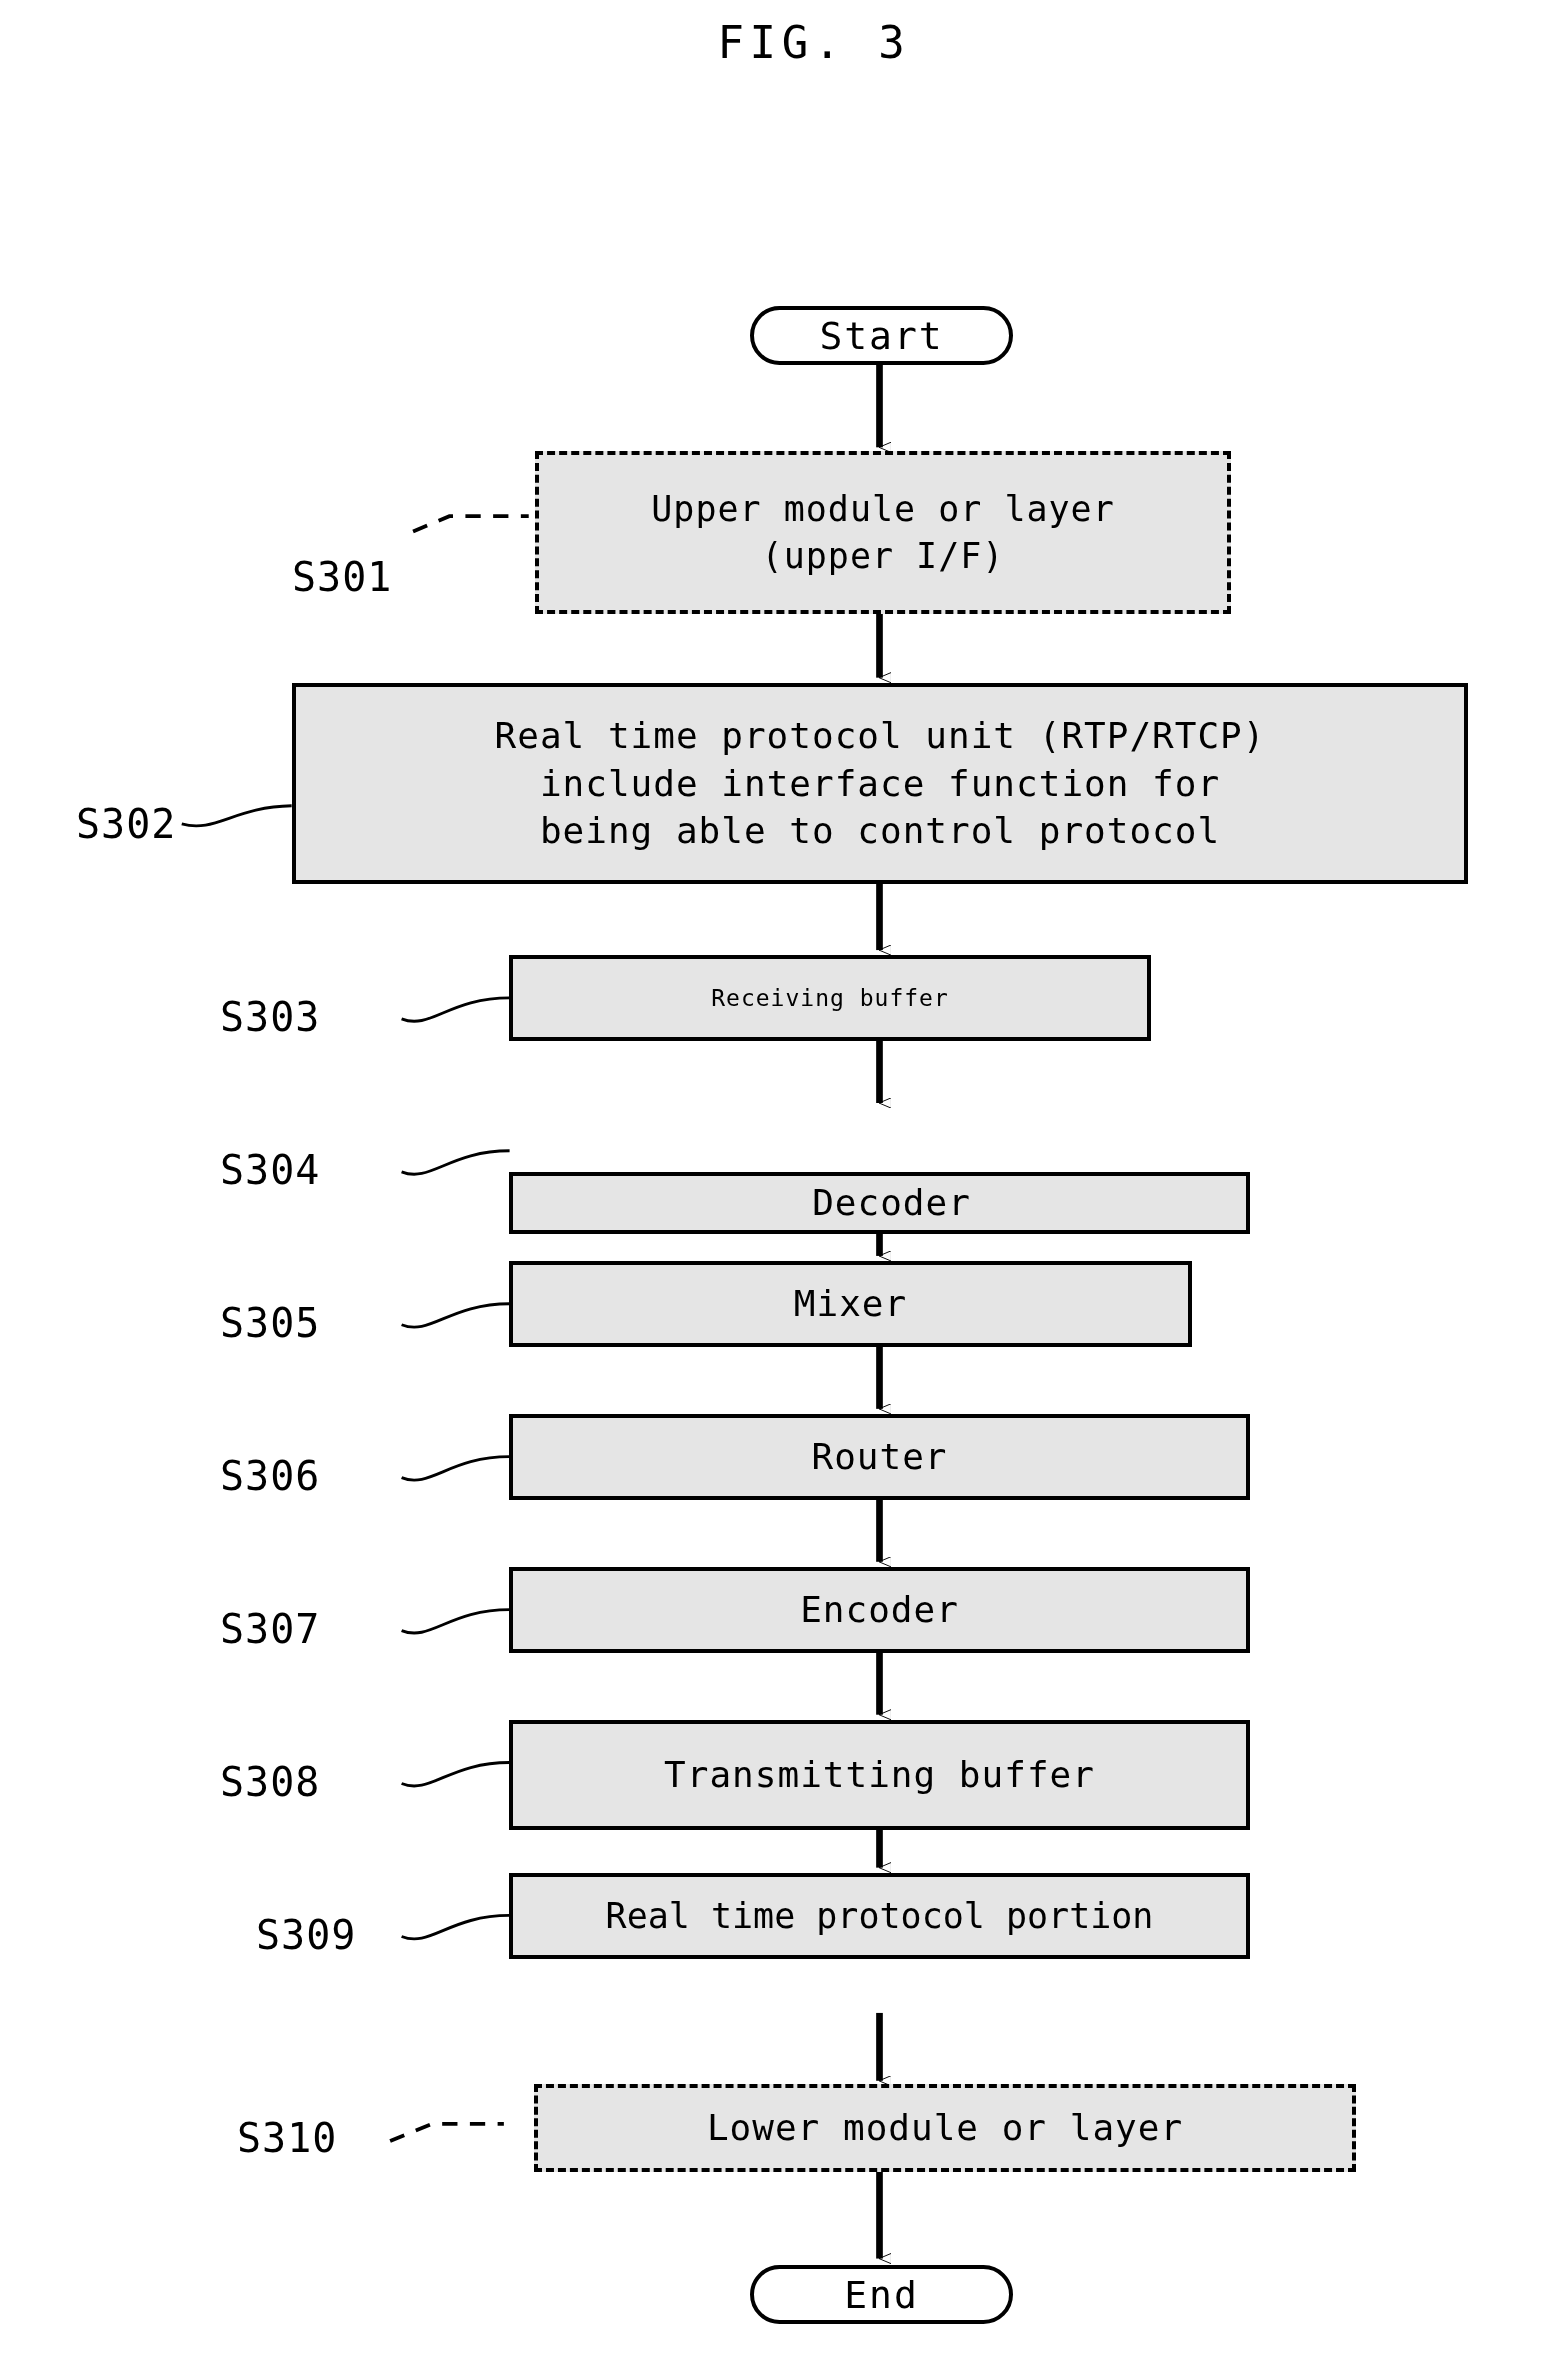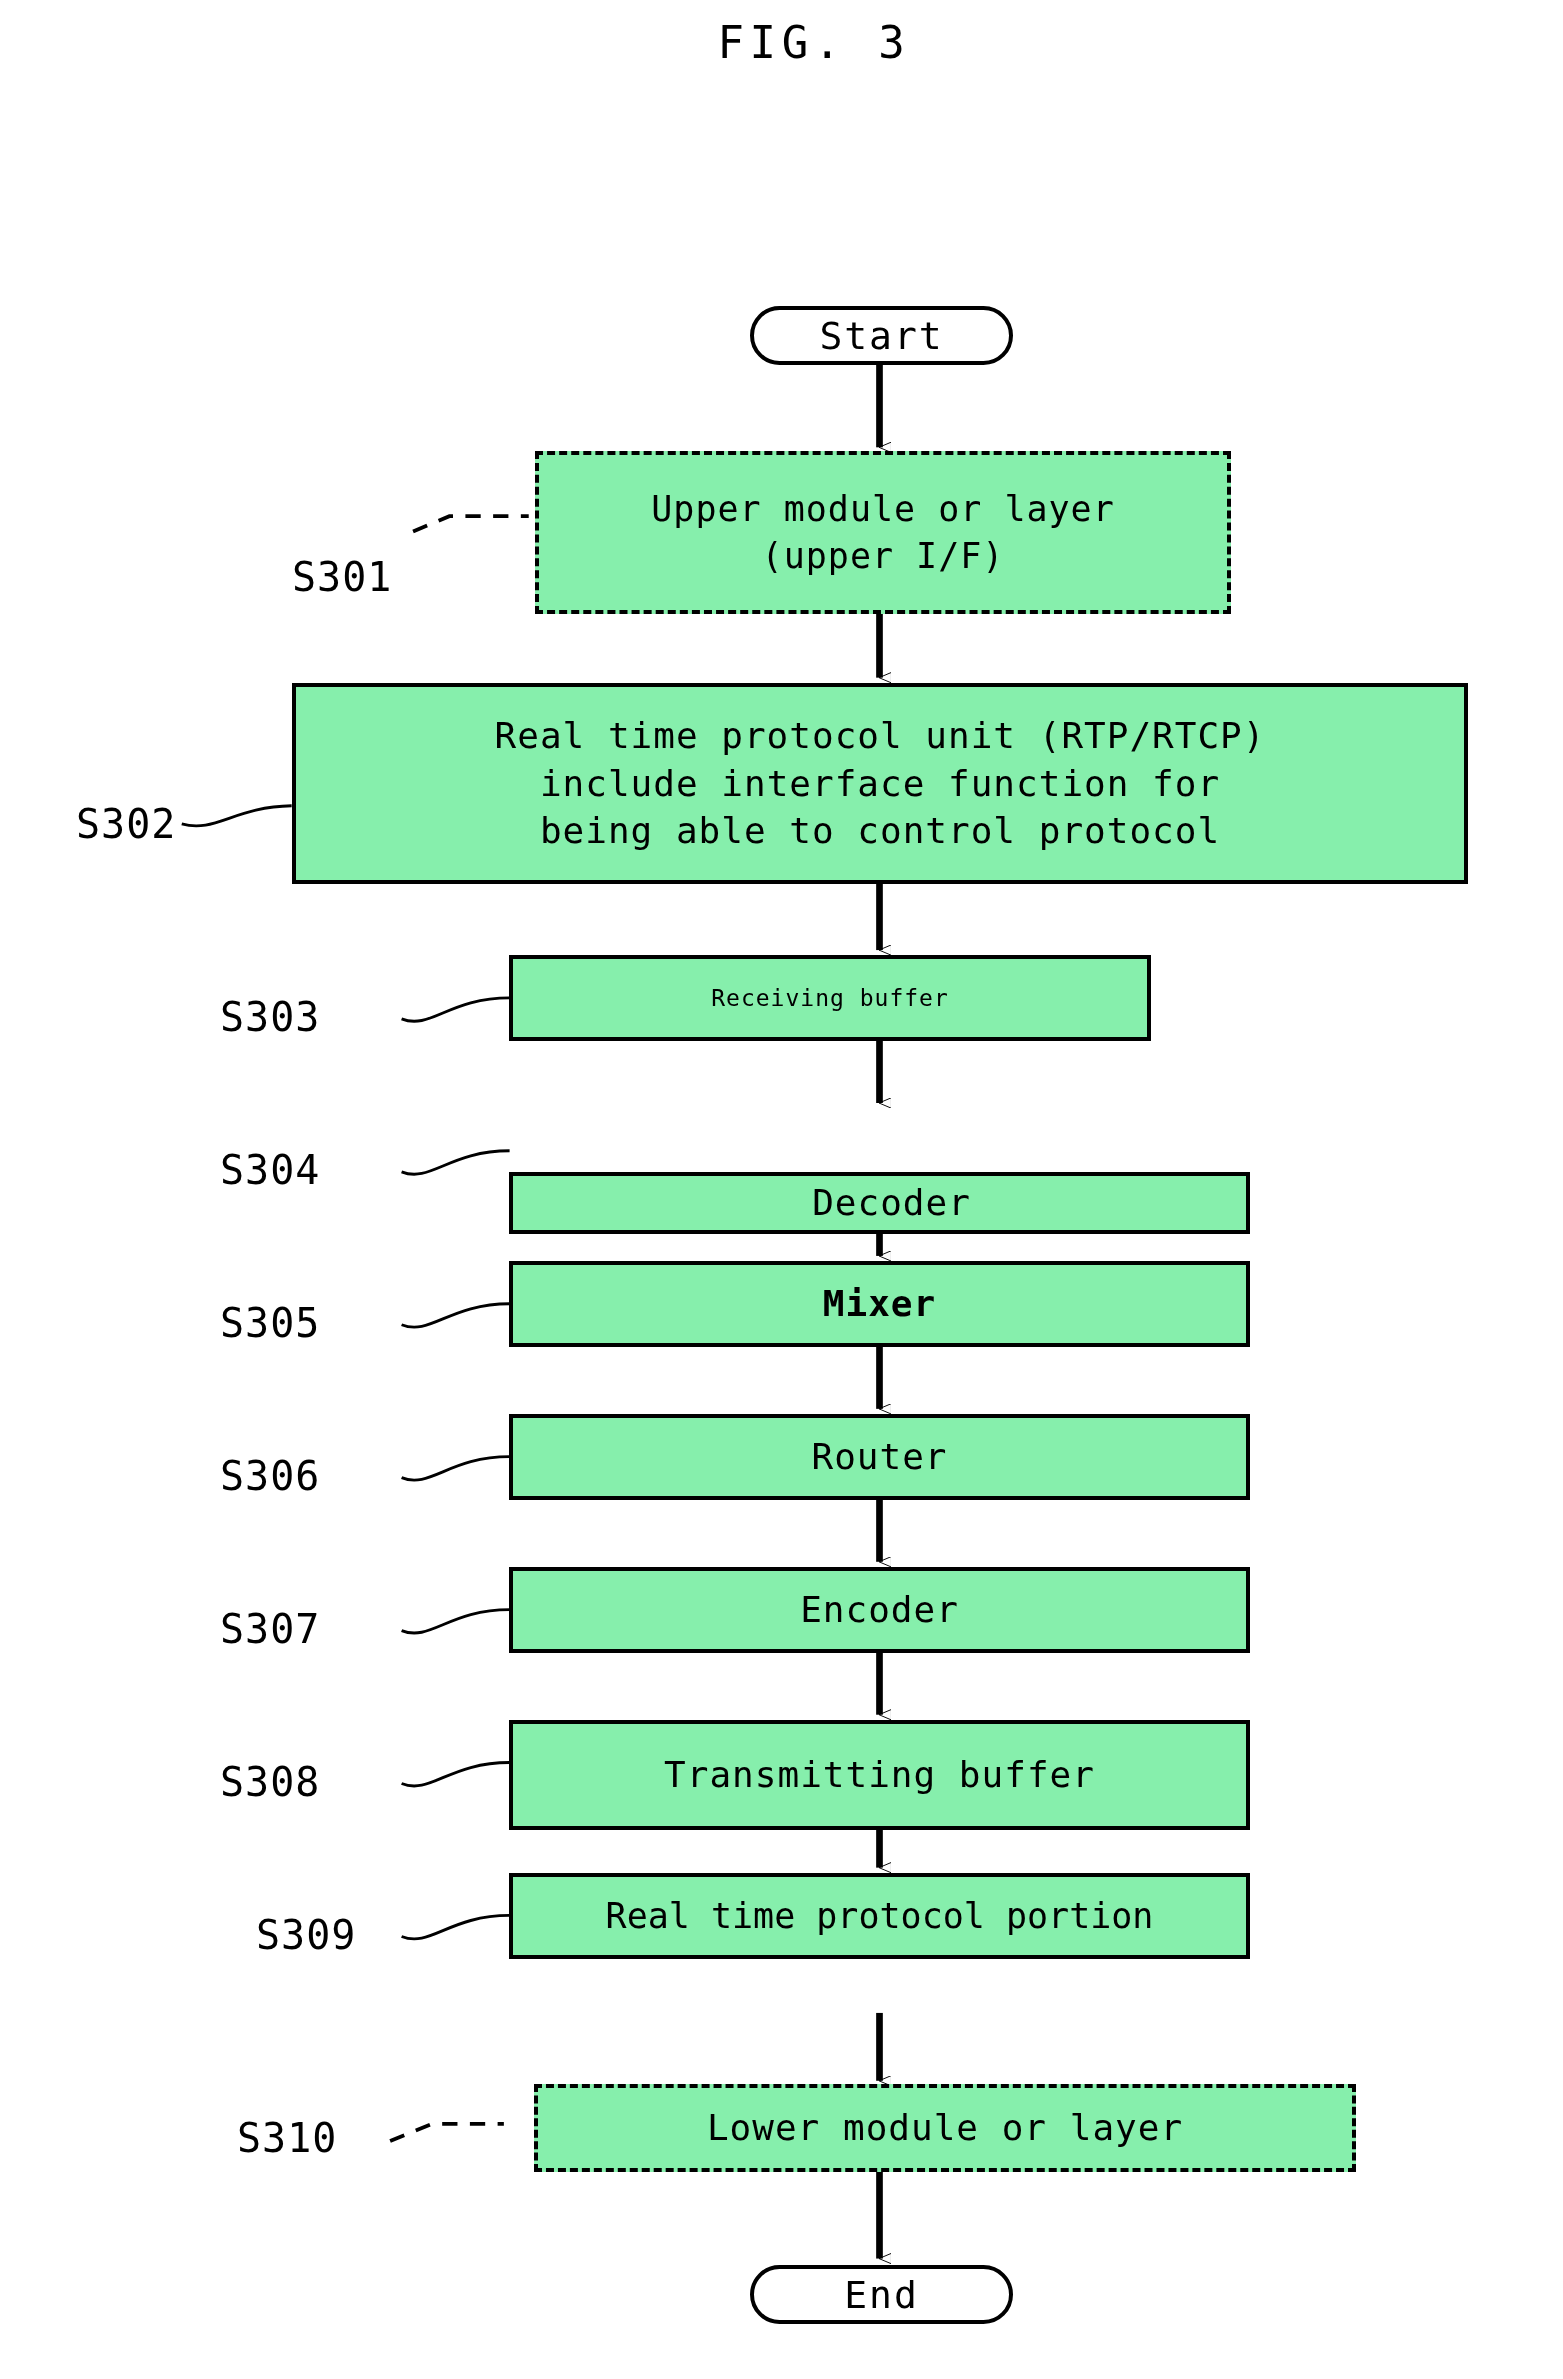--- a/index.html
+++ b/index.html
@@ -43,21 +43,21 @@
     justify-content: center;
     font-size: 38px;
     letter-spacing: 1.9px;
     box-sizing: border-box;
   }
 
   
   .node {
     position: absolute;
     box-sizing: border-box;
-    background: #86efac;
+    background: #e5e5e5;
     display: flex;
     flex-direction: column;
     align-items: center;
     justify-content: center;
     text-align: center;
     line-height: 1.32;
   }
   .node.solid {
     border: 4.8px solid #000;
   }
@@ -176,21 +176,21 @@
   <div class="node solid" style="left:509px; top:955px; width:642px; height:86px; font-size:23px; letter-spacing:1px;">
     <span class="line">Receiving buffer</span>
   </div>
 
   <div class="step-label" style="left:220px; top:1147px;">S304</div>
   <div class="node solid" style="left:509px; top:1172px; width:741px; height:62px; font-size:36px; letter-spacing:1px;padding-left:24px;">
     <span class="line">Decoder</span>
   </div>
 
   <div class="step-label" style="left:220px; top:1300px;">S305</div>
-  <div class="node solid" style="left:509px; top:1261px; width:741px; height:86px; font-size:36px; letter-spacing:1px;font-weight:bold;">
+  <div class="node solid" style="left:509px; top:1261px; width:683px; height:86px; font-size:36px; letter-spacing:1px;">
     <span class="line">Mixer</span>
   </div>
 
   <div class="step-label" style="left:220px; top:1453px;">S306</div>
   <div class="node solid" style="left:509px; top:1414px; width:741px; height:86px; font-size:36px; letter-spacing:1px;">
     <span class="line">Router</span>
   </div>
 
   <div class="step-label" style="left:220px; top:1606px;">S307</div>
   <div class="node solid" style="left:509px; top:1567px; width:741px; height:86px; font-size:36px; letter-spacing:1px;">

